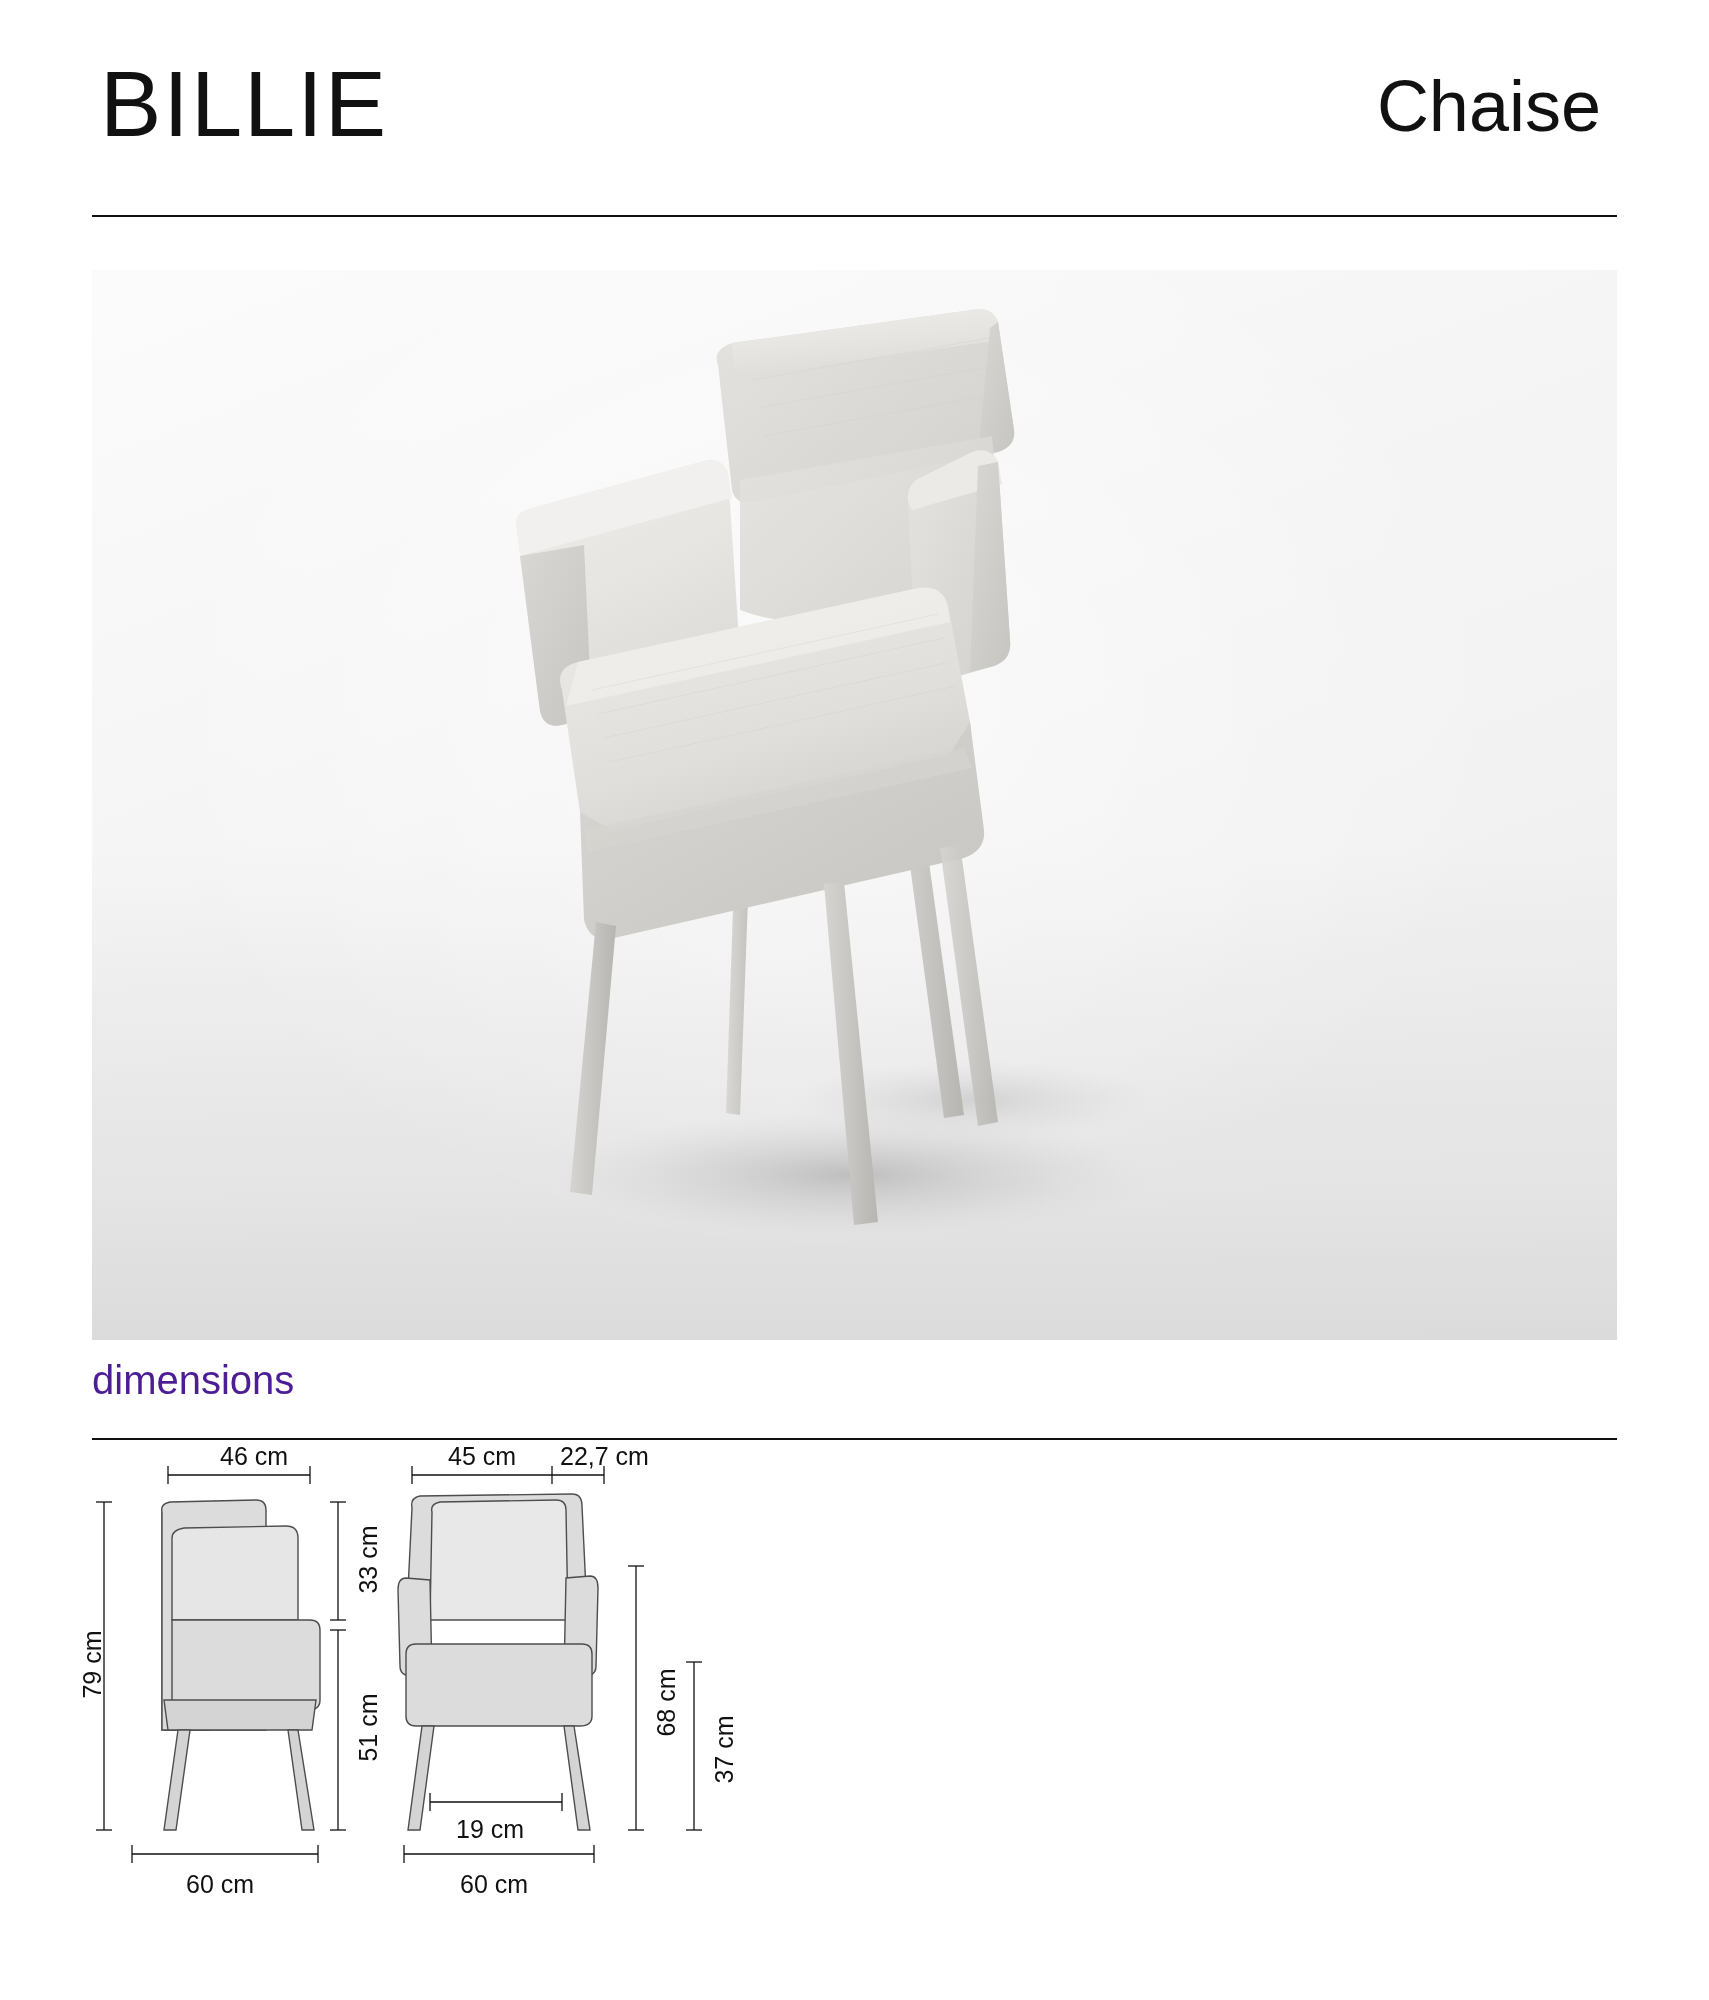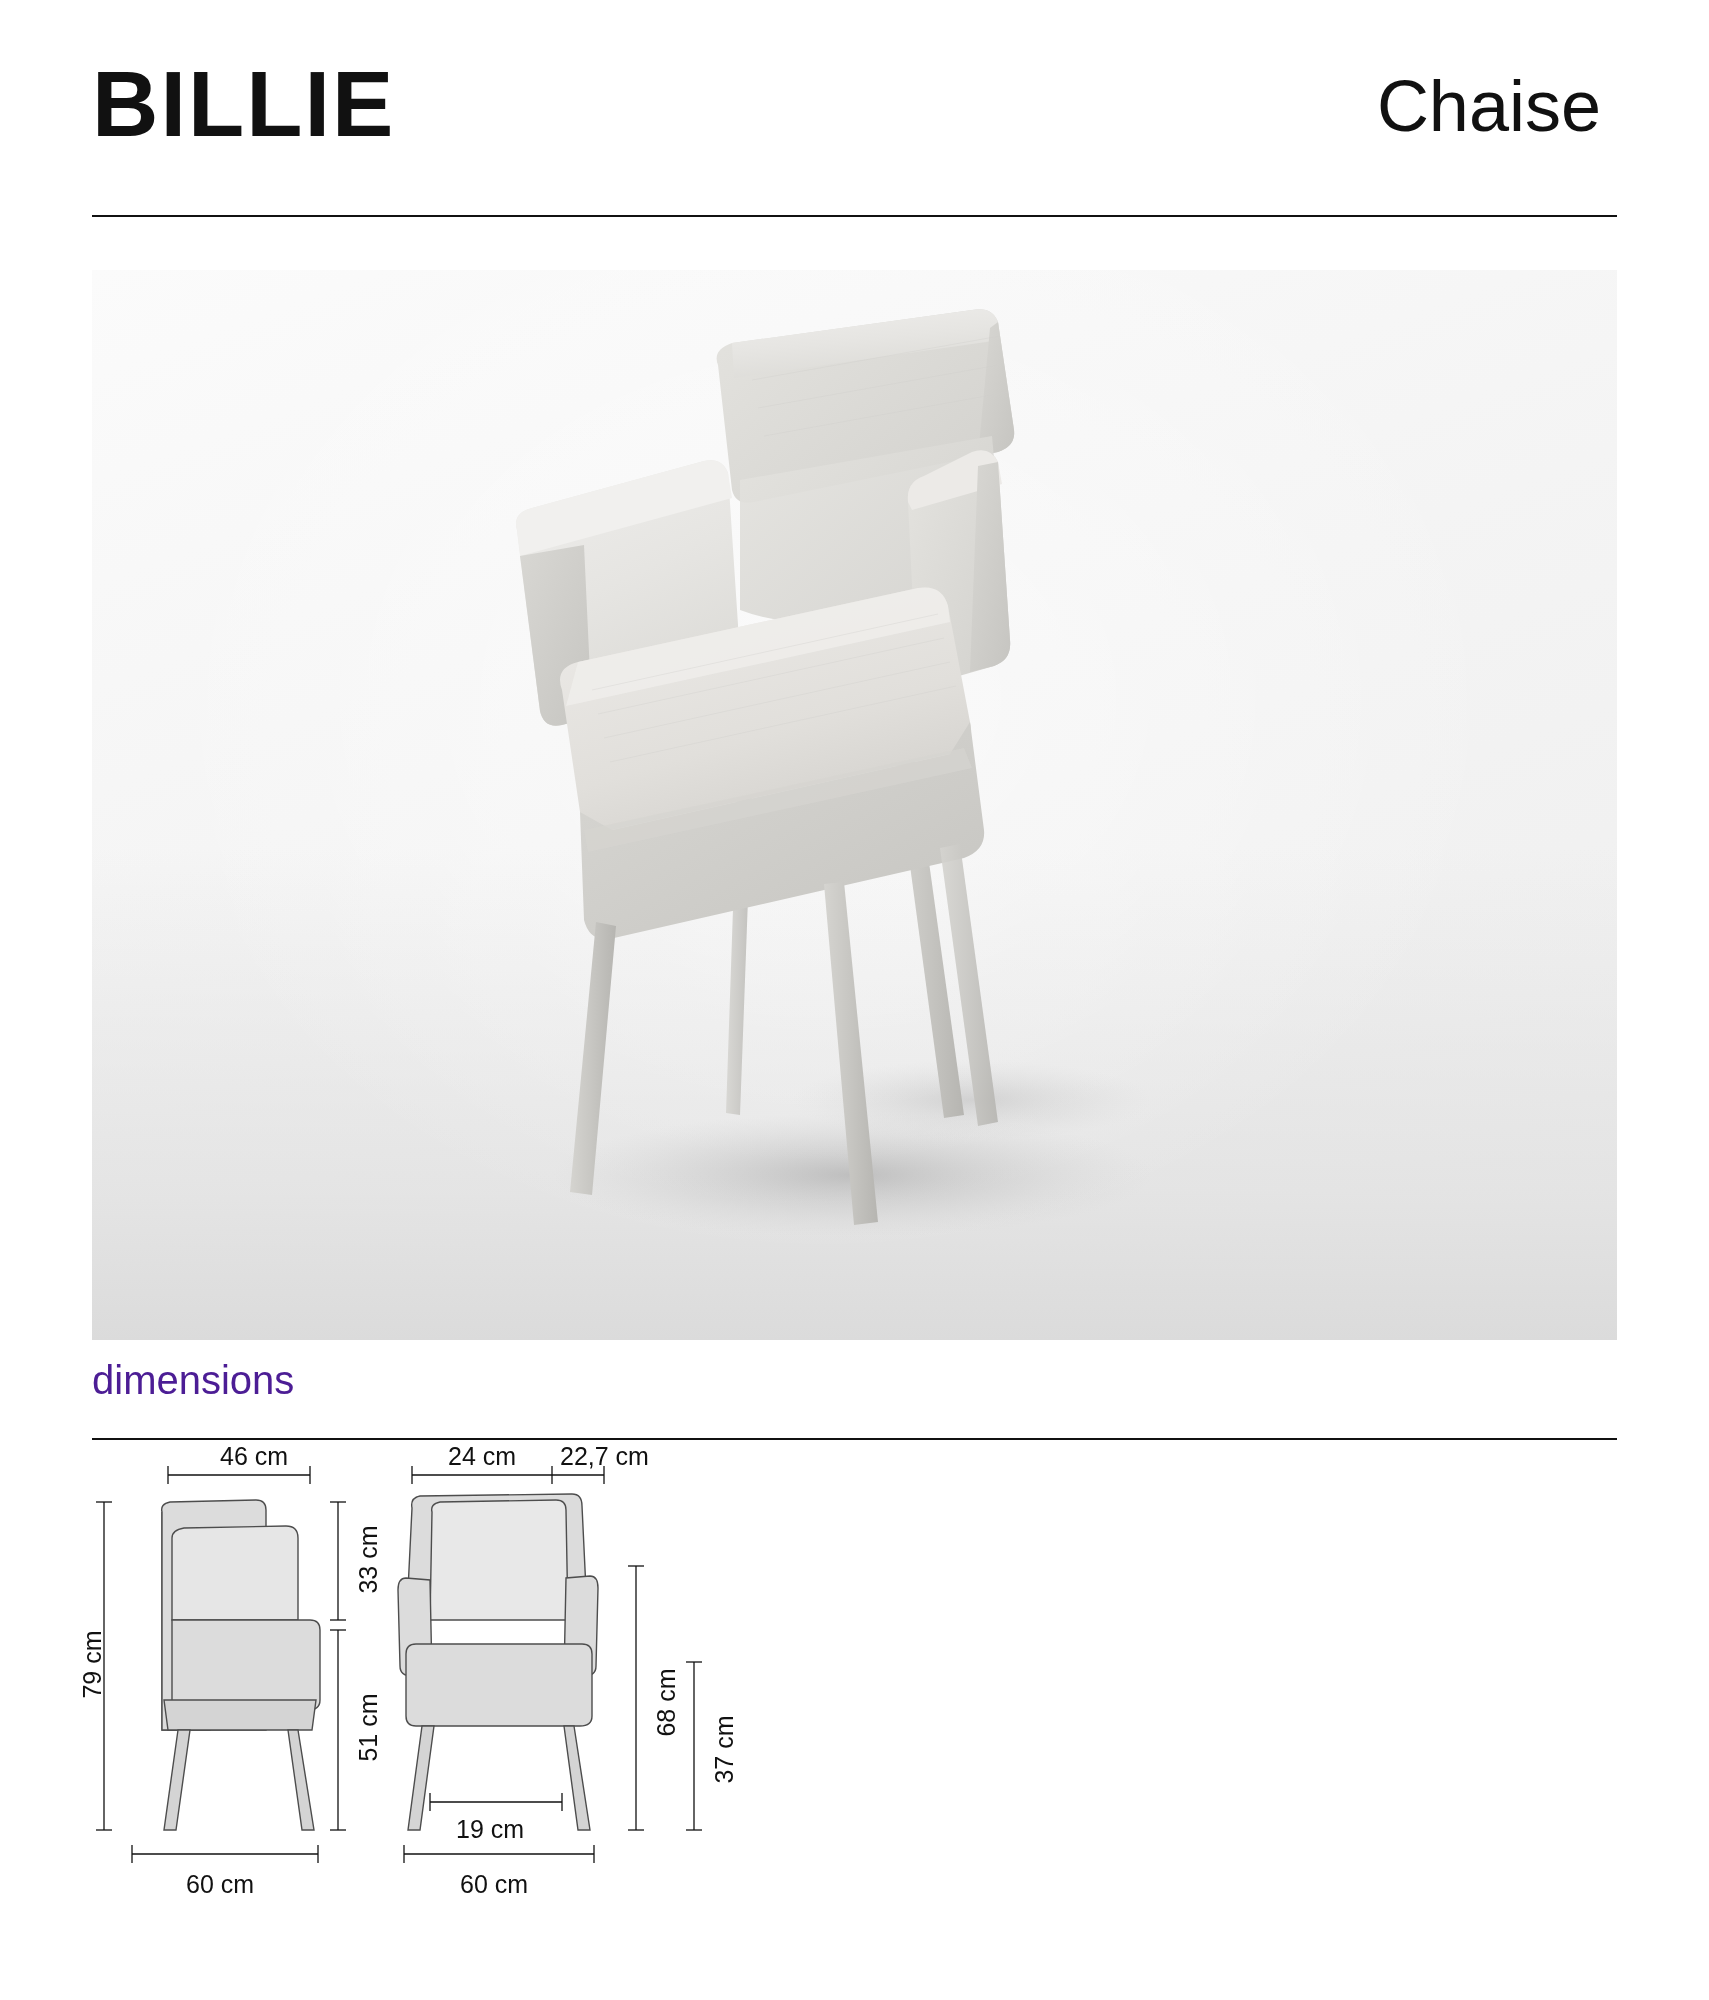--- a/index.html
+++ b/index.html
@@ -25,24 +25,24 @@
   
   .header {
     position: absolute;
     left: 92px;
     top: 48px;
     width: 1525px;
     height: 140px;
   }
   .brand-title {
     position: absolute;
-    left: 0;
+    left: 8px;
     top: 10px;
     font-size: 92px;
-    font-weight: 700;
+    font-weight: 400;
     letter-spacing: 2px;
     line-height: 1;
     color: #111111;
   }
   .category-title {
     position: absolute;
     right: 16px;
     top: 22px;
     font-size: 72px;
     font-weight: 400;
@@ -305,21 +305,21 @@
         <line x1="626" y1="400" x2="642" y2="400"></line>
       </g>
     </svg>
 
     <span class="dim-label" style="left:160px; top:12px;">46  cm</span>
     <span class="dim-label vert" style="left:-2px; top:220px;">79 cm</span>
     <span class="dim-label vert" style="left:274px; top:115px;">33 cm</span>
     <span class="dim-label vert" style="left:274px; top:283px;">51 cm</span>
     <span class="dim-label" style="left:126px; top:440px;">60 cm</span>
 
-    <span class="dim-label" style="left:388px; top:12px;">24 cm</span>
+    <span class="dim-label" style="left:388px; top:12px;">45 cm</span>
     <span class="dim-label" style="left:500px; top:12px;">22,7 cm</span>
     <span class="dim-label" style="left:396px; top:385px;">19 cm</span>
     <span class="dim-label" style="left:400px; top:440px;">60 cm</span>
     <span class="dim-label vert" style="left:572px; top:258px;">68 cm</span>
     <span class="dim-label vert" style="left:630px; top:305px;">37 cm</span>
   </div>
 
 </div>
 
 </body></html>

